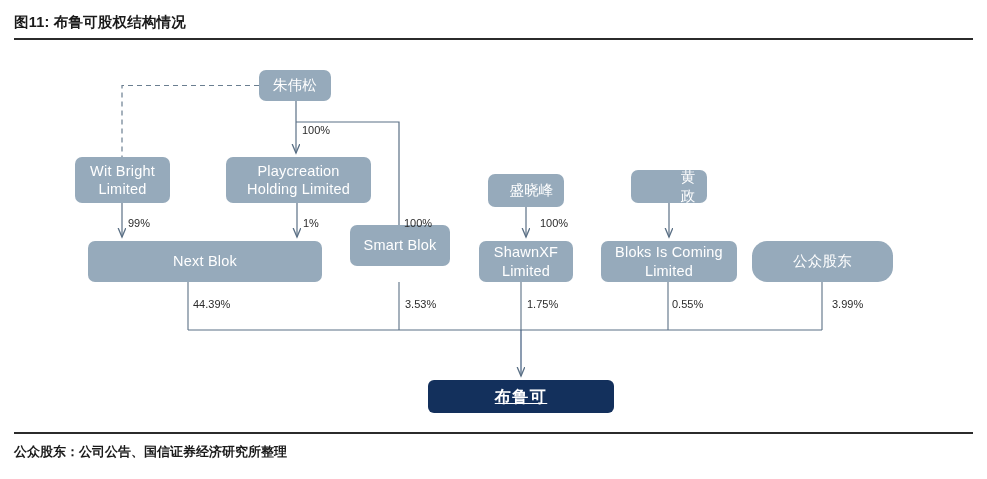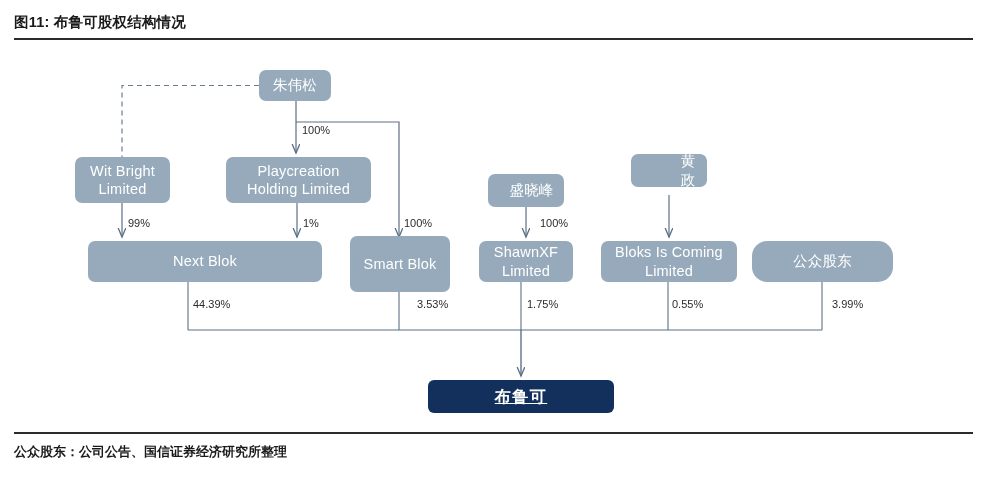--- a/index.html
+++ b/index.html
@@ -151,37 +151,37 @@
     </svg>
 
     <div class="node cn" style="left:259px; top:30px; width:72px; height:31px;">
       <span>朱伟松</span>
     </div>
 
     <div class="node cn" style="left:488px; top:134px; width:76px; height:33px;padding-left:17px;">
       <span>盛晓峰</span>
     </div>
 
-    <div class="node cn" style="left:631px; top:114px; width:76px; height:33px;padding-left:44px;">
+    <div class="node cn" style="left:631px; top:130px; width:76px; height:33px;padding-left:44px;">
       <span>黄政</span>
     </div>
 
     <div class="node" style="left:75px; top:117px; width:95px; height:46px;">
       <span>Wit Bright<br>Limited</span>
     </div>
 
     <div class="node" style="left:226px; top:117px; width:145px; height:46px;">
       <span>Playcreation<br>Holding Limited</span>
     </div>
 
     <div class="node" style="left:88px; top:201px; width:234px; height:41px;">
       <span>Next Blok</span>
     </div>
 
-    <div class="node" style="left:350px; top:196px; width:100px; height:56px;">
+    <div class="node" style="left:350px; top:185px; width:100px; height:41px;">
       <span>Smart Blok</span>
     </div>
 
     <div class="node" style="left:479px; top:201px; width:94px; height:41px;justify-content:center;">
       <span>ShawnXF<br>Limited</span>
     </div>
 
     <div class="node" style="left:601px; top:201px; width:136px; height:41px;">
       <span>Bloks Is Coming<br>Limited</span>
     </div>
@@ -194,21 +194,21 @@
       <span>布鲁可</span>
     </div>
 
     <div class="plabel" style="left:302px; top:84px;">100%</div>
     <div class="plabel" style="left:404px; top:177px;">100%</div>
     <div class="plabel" style="left:128px; top:177px;">99%</div>
     <div class="plabel" style="left:303px; top:177px;">1%</div>
     <div class="plabel" style="left:540px; top:177px;">100%</div>
 
     <div class="plabel" style="left:193px; top:258px;">44.39%</div>
-    <div class="plabel" style="left:417px; top:258px;text-align:right;">3.53%</div>
+    <div class="plabel" style="left:405px; top:258px;text-align:right;">3.53%</div>
     <div class="plabel" style="left:527px; top:258px;">1.75%</div>
     <div class="plabel" style="left:672px; top:258px;">0.55%</div>
     <div class="plabel" style="left:832px; top:258px;">3.99%</div>
 
   </div>
 
   <div class="rule-bottom"></div>
   <div class="footer">公众股东：公司公告、国信证券经济研究所整理</div>
 
 </div>

